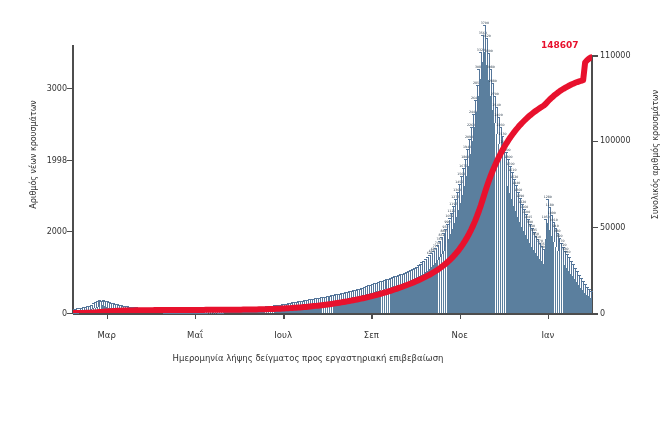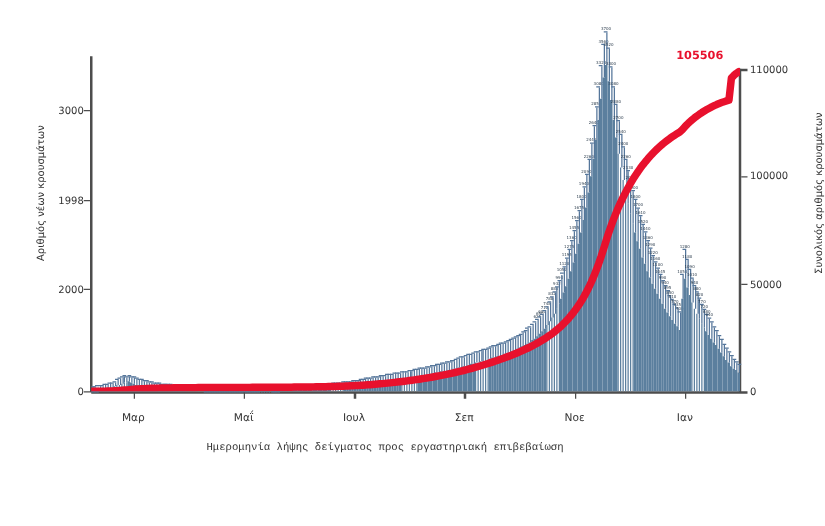--- a/index.html
+++ b/index.html
@@ -62,21 +62,21 @@
     text-align:center;font-size:8px;color:#333;
     transform:rotate(-90deg);transform-origin:center center;
   }
   #ylabel-right{
     position:absolute;left:560px;top:150px;width:190px;
     text-align:center;font-size:8px;color:#333;
     transform:rotate(-90deg);transform-origin:center center;
   }
   #xlabel{
     position:absolute;left:0;top:353px;width:616px;
-    text-align:center;font-size:8.5px;color:#333;font-family:Liberation Mono, monospace;
+    text-align:center;font-size:8.5px;color:#333;
   }
 
   
   #bars{position:absolute;left:0;top:0;width:519px;height:268px;}
   .bar{
     position:absolute;bottom:0;
     background:#5b7f9e;
   }
   .whisker{
     position:absolute;width:1px;background:#55769a;
@@ -1015,16 +1015,16 @@
       <div class="tick-b" style="left:283.2px;"></div>
       <div class="lbl-b" style="left:283.2px;">Ιουλ</div>
       <div class="tick-b" style="left:371.4px;"></div>
       <div class="lbl-b" style="left:371.4px;">Σεπ</div>
       <div class="tick-b" style="left:459.7px;"></div>
       <div class="lbl-b" style="left:459.7px;">Νοε</div>
       <div class="tick-b" style="left:547.9px;"></div>
       <div class="lbl-b" style="left:547.9px;">Ιαν</div>
     </div>
 
-  <div id="total-label">105506</div>
+  <div id="total-label">148607</div>
 
 
 </div>
 
 </body></html>

